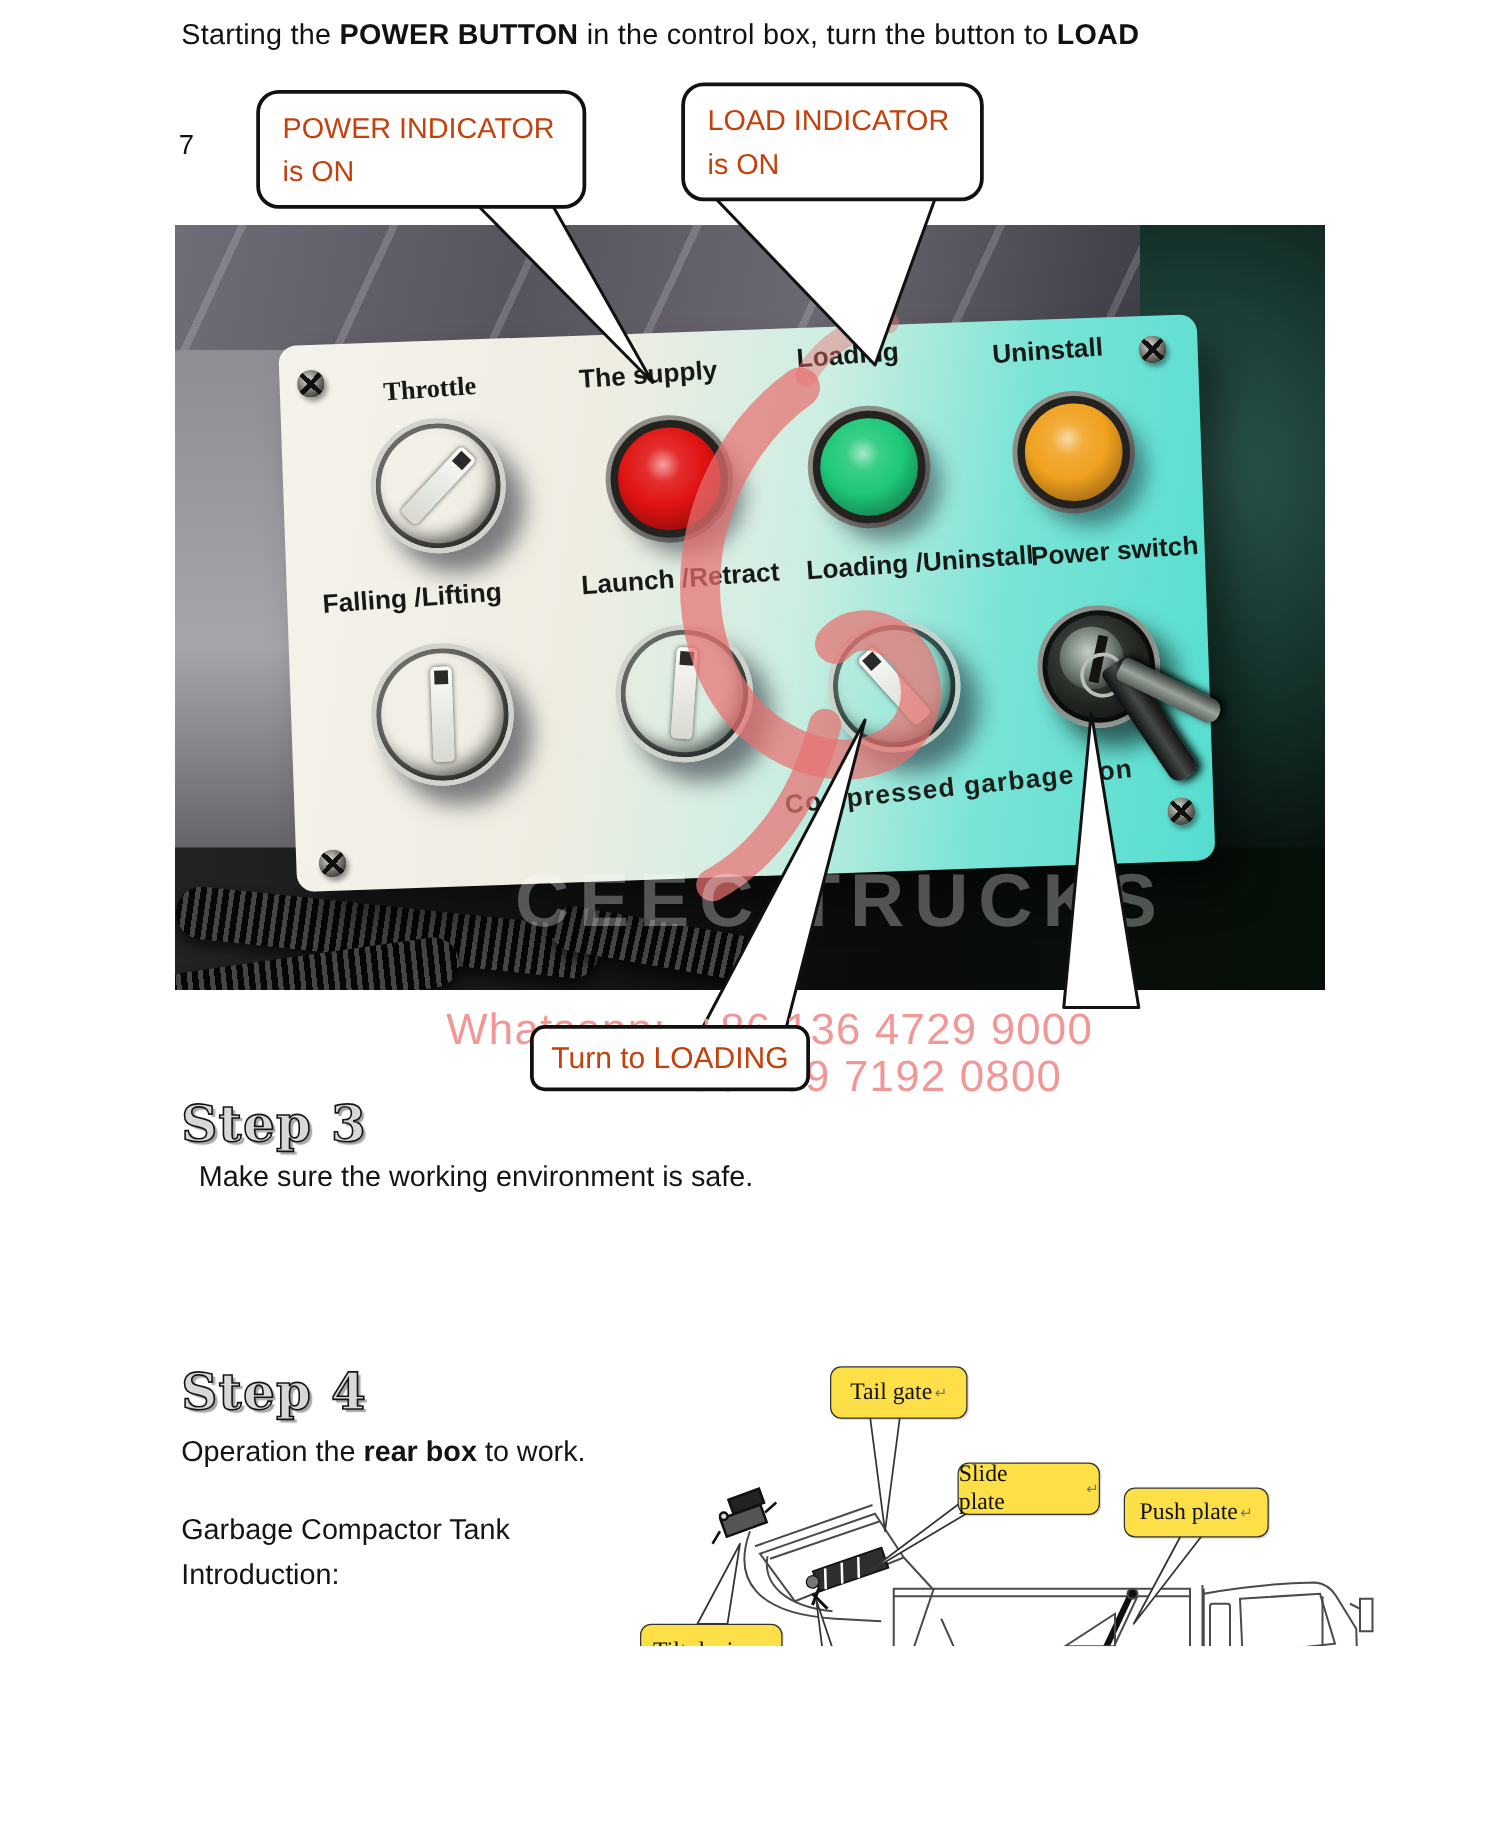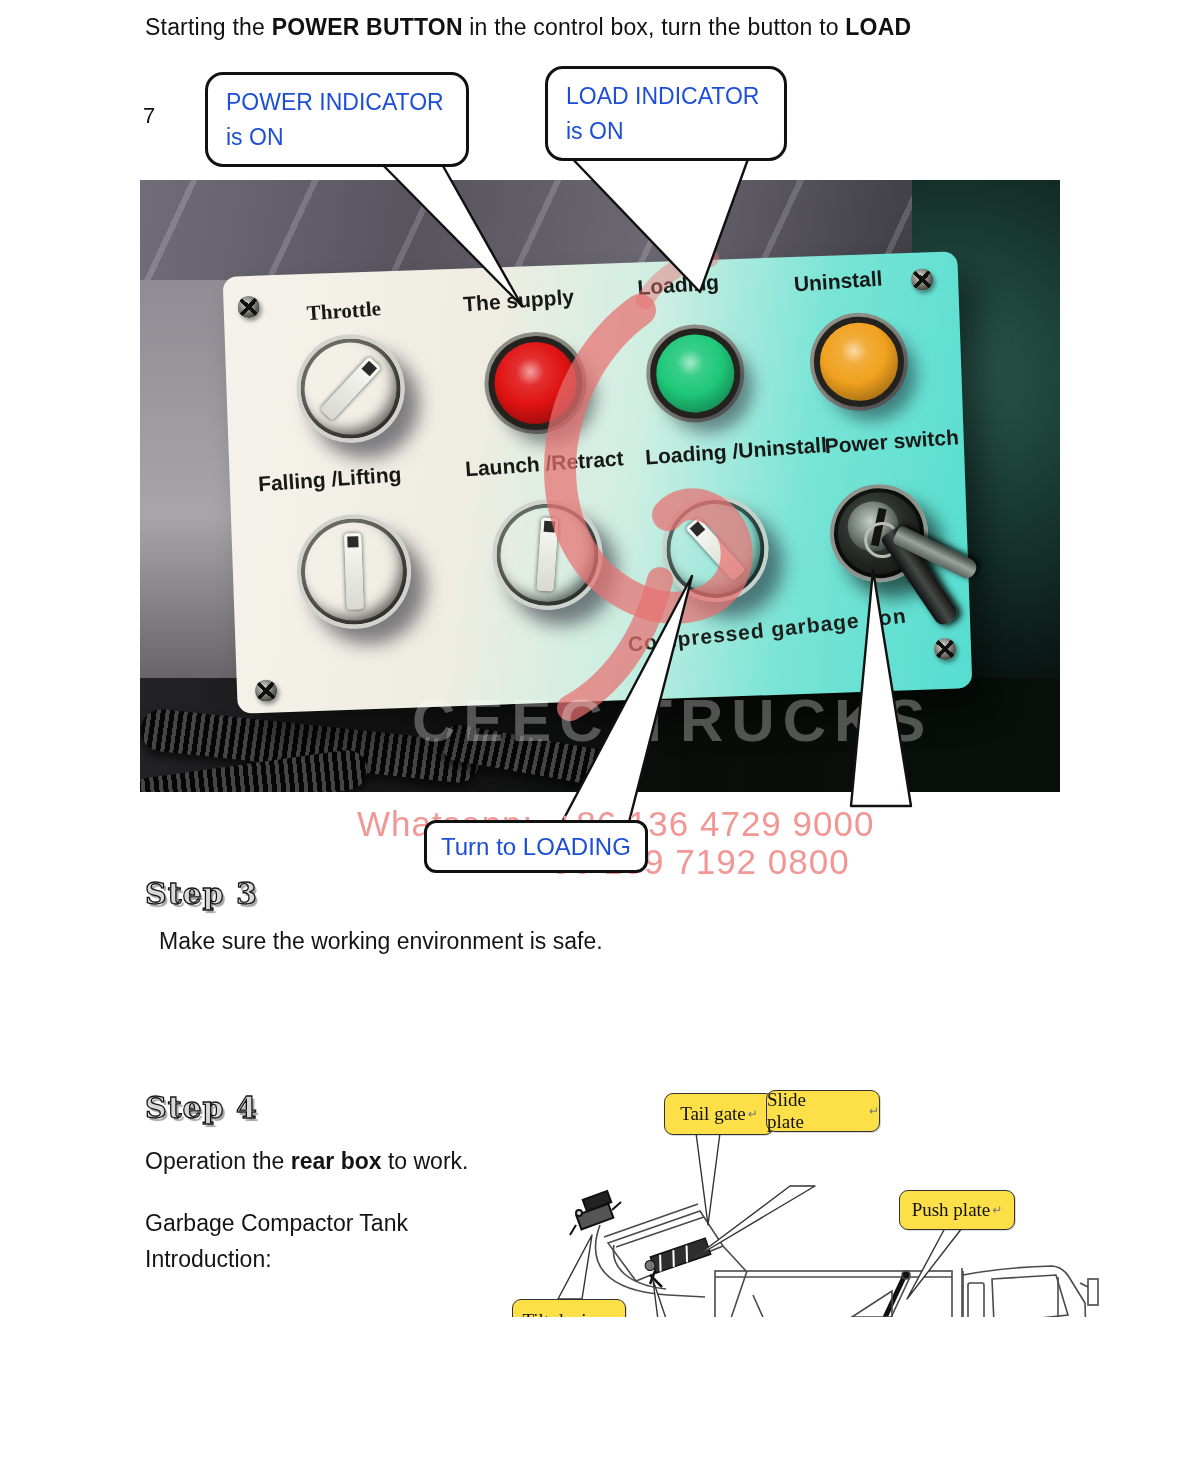--- a/index.html
+++ b/index.html
@@ -7,21 +7,21 @@
         font-family:"Liberation Sans",sans-serif;color:#111;}
   .abs{position:absolute;}
   .b{font-weight:bold;}
 
   
   .intro{left:145px;top:14px;font-size:23px;letter-spacing:.2px;}
   .pagenum{left:143px;top:103px;font-size:22px;}
 
   
   .co{background:#fff;border:3px solid #111;border-radius:18px;padding:10px 18px;
-      font-size:23px;line-height:1.5;color:#1d4ed8;}
+      font-size:23px;line-height:1.5;color:#c2410c;}
   .co-small{border-radius:12px;padding:8px 14px;font-size:24px;line-height:1.3;}
 
   
   .photo{left:140px;top:180px;width:920px;height:612px;background:#1c1c20;overflow:hidden;}
   .ph-fabric{left:0;top:0;width:100%;height:128px;
      background:
        repeating-linear-gradient(115deg,rgba(255,255,255,0) 0 46px,rgba(255,255,255,.16) 46px 52px,rgba(255,255,255,0) 52px 110px),
        linear-gradient(100deg,#716d78 0%,#57545e 30%,#6b6872 55%,#44424a 80%,#34323a 100%);}
   .ph-left{left:0;top:100px;width:100px;height:430px;
      background:linear-gradient(180deg,#8f8d93 0%,#a7a5a9 55%,#5a585c 100%);}
@@ -65,21 +65,21 @@
   .keysw-slot{position:absolute;left:46%;top:22%;width:9%;height:42%;background:#14140f;transform:rotate(14deg);}
   .key{position:absolute;transform-origin:50% 0;border-radius:5px 5px 9px 9px;}
   .key-ring{position:absolute;border:3px solid #b9beb8;border-radius:50%;}
   .pcaption{font-weight:bold;font-size:21px;color:#1d1d1a;transform:rotate(-4deg);white-space:nowrap;letter-spacing:1px;}
   .brand-wm{font-size:60px;font-weight:800;letter-spacing:8px;color:rgba(255,255,255,.3);white-space:nowrap;}
 
   
   .wm-red{font-size:35px;letter-spacing:1px;color:#f19795;white-space:pre;}
 
   
-  .step-h{font-family:"DejaVu Serif",serif;font-weight:bold;font-size:30px;color:#d8d8d8;
+  .step-h{font-family:"DejaVu Serif",serif;font-weight:bold;font-size:40px;color:#d8d8d8;
      -webkit-text-stroke:1.3px #141414;text-shadow:2.5px 2.5px 1px rgba(90,90,90,.55);letter-spacing:1px;}
   .body-t{font-size:23px;color:#141414;}
   .note-t{font-size:23px;color:#ee1111;}
 
   
   .dbox{background:#fde047;border:1.6px solid #333;border-radius:9px;
      font-family:"Liberation Serif",serif;font-size:19px;color:#111;
      display:flex;align-items:center;justify-content:center;box-shadow:1px 1px 0 rgba(0,0,0,.15);}
   .dmark{font-size:12px;color:#777;margin-left:2px;}
 
@@ -277,21 +277,21 @@
       <polygon points="445,143 462,143 407,214"></polygon>
       <polygon points="58,214 82,214 92,150"></polygon>
       <polygon points="166,299 188,299 153,195"></polygon>
     </g>
   </svg>
 
   <div class="abs dbox" style="left:664px;top:1093px;width:108px;height:40px;">
     <span>Tail gate</span>
       <span class="dmark">↵</span>
   </div>
-  <div class="abs dbox" style="left:766px;top:1090px;width:112px;height:40px;gap:32px;">
+  <div class="abs dbox" style="left:766px;top:1170px;width:112px;height:40px;gap:32px;">
     <span>Slide plate</span>
       <span class="dmark">↵</span>
   </div>
   <div class="abs dbox" style="left:899px;top:1190px;width:114px;height:38px;">
     <span>Push plate</span>
       <span class="dmark">↵</span>
   </div>
   <div class="abs dbox" style="left:512px;top:1299px;width:112px;height:42px;">
     <span>Tilt device</span>
       <span class="dmark">↵</span>

